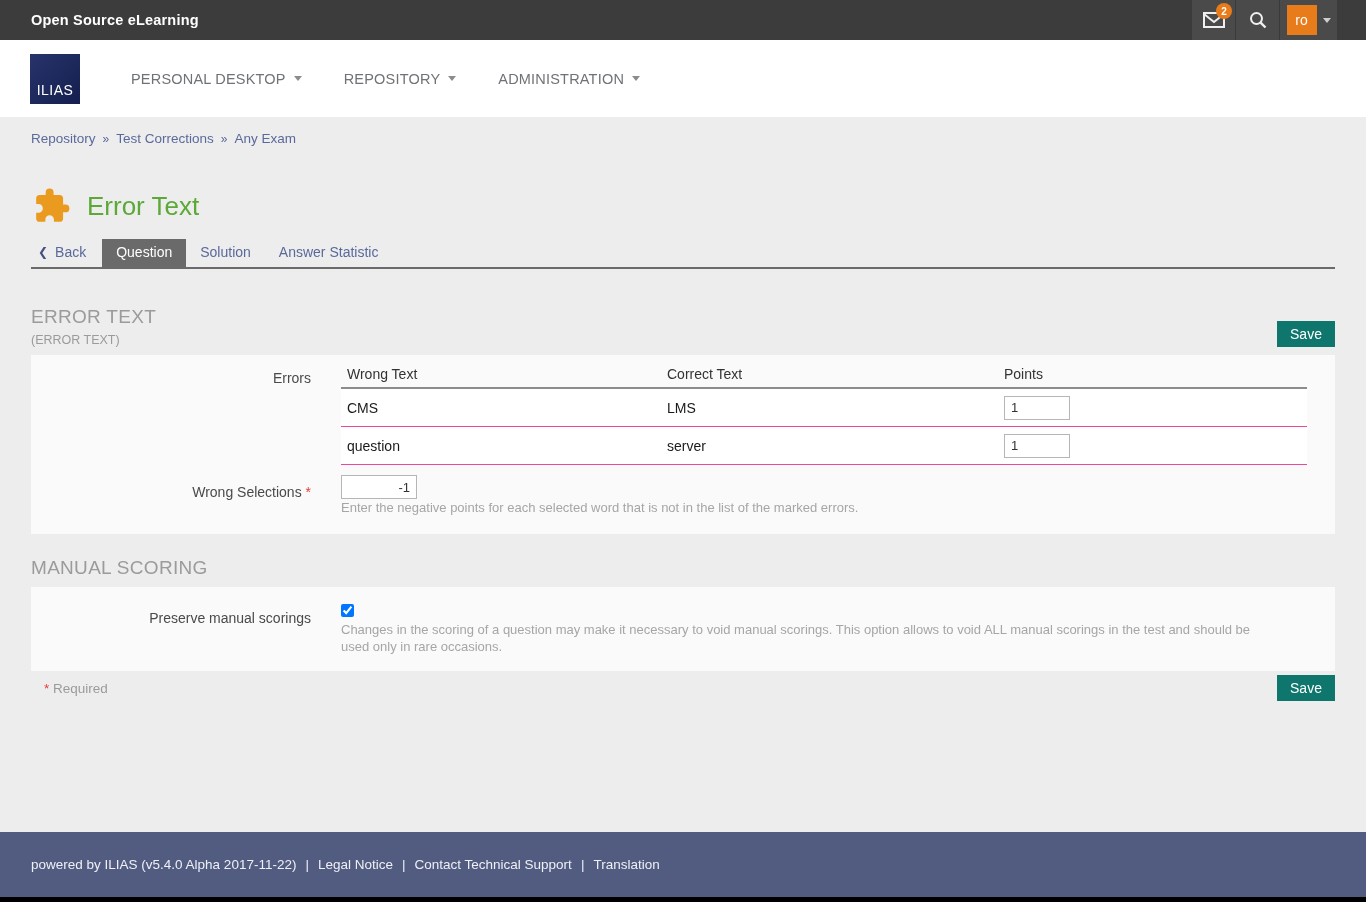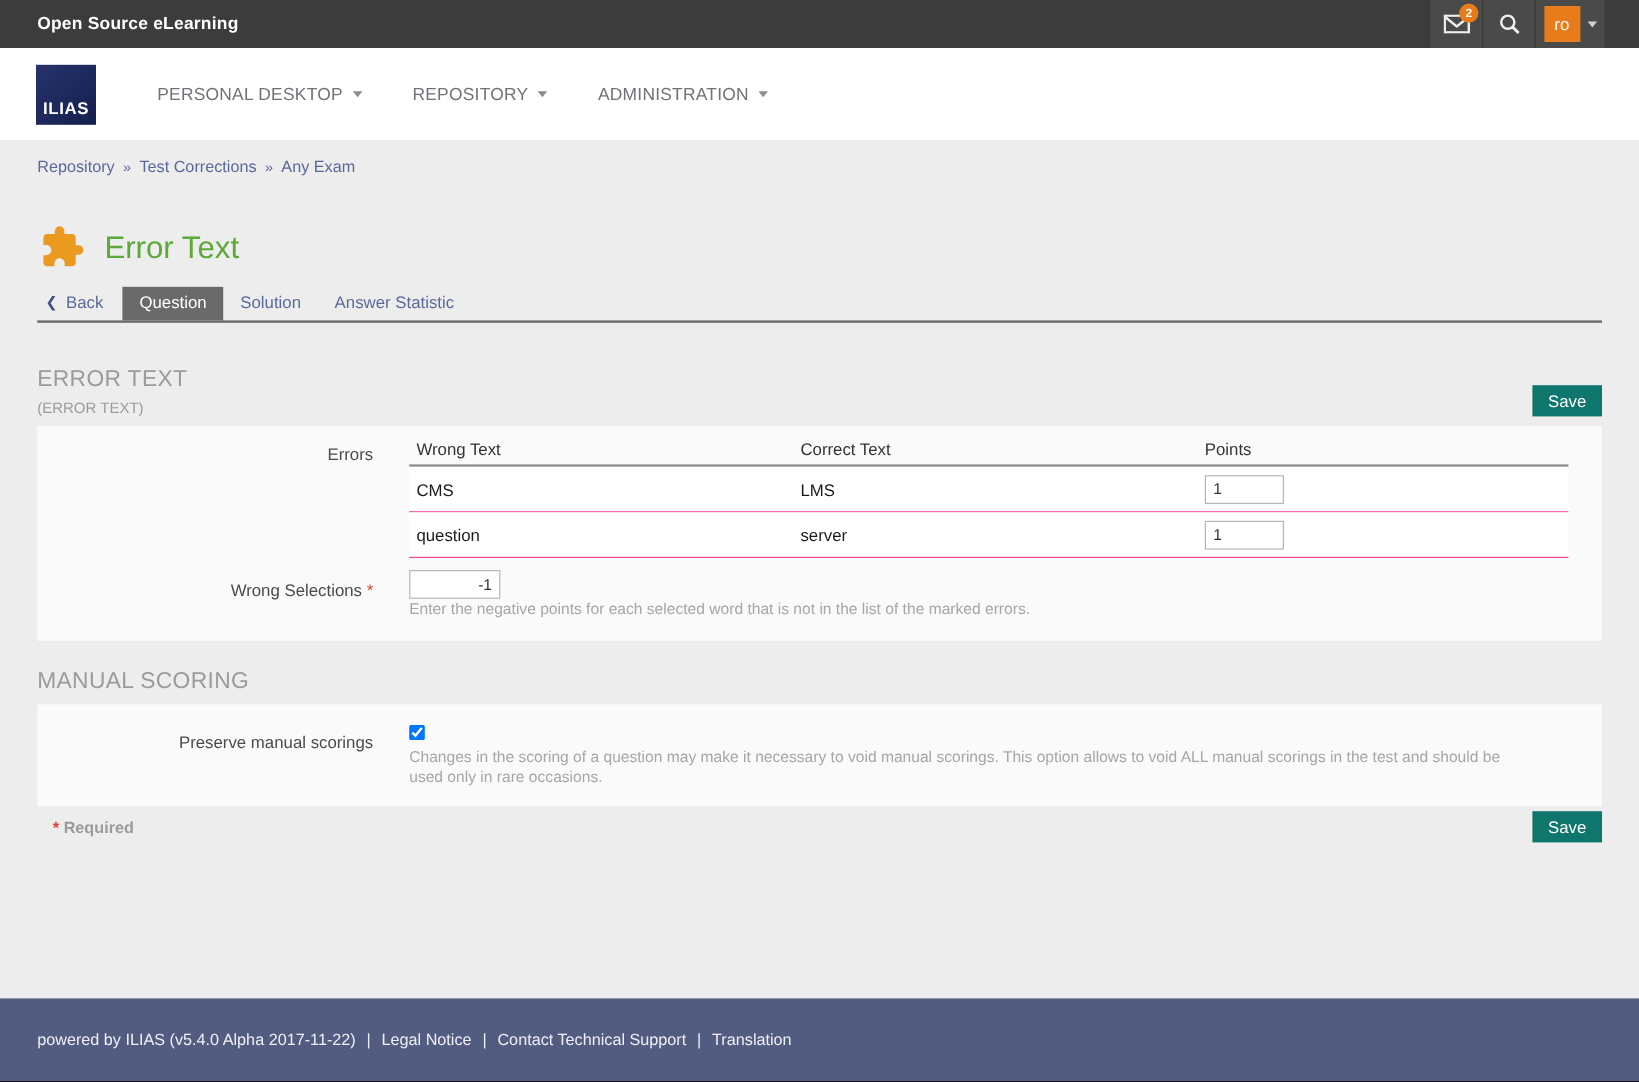--- a/index.html
+++ b/index.html
@@ -39,21 +39,21 @@
 
   
   .mainheader {
     height:77px; background:#ffffff; display:flex; align-items:center;
     padding-left:30px; flex-shrink:0;
   }
   .logo {
     width:50px; height:50px; color:#fff; cursor:pointer;
     background:linear-gradient(135deg,#27336b 0%,#141f4e 100%);
     display:flex; align-items:flex-end; justify-content:center;
-    font-size:14px; font-weight:700; letter-spacing:.5px; padding-bottom:6px;
+    font-size:14px; font-weight:400; letter-spacing:.5px; padding-bottom:6px;
   }
   .mainnav { display:flex; margin-left:30px; }
   .nav-item {
     color:#6f7276; font-size:14.5px; padding:10px 21px; cursor:pointer;
     display:flex; align-items:center; gap:8px; letter-spacing:.2px;
   }
   .nav-item .caret-down { border-top-color:#8a8d90; }
 
   
   .main { flex:1; background:#ededed; }
@@ -114,25 +114,25 @@
   }
   .help-text { font-size:13px; color:#a6a6a6; margin-top:0; max-width:925px; line-height:17px; }
 
   .section-title { color:#9b9b9b; font-size:19px; letter-spacing:.3px; margin-top:23px; }
   .ms-body { background:#fafafa; margin-top:8px; padding:14px 14px 16px 0; }
   .ms-checkbox { margin-top:3px; width:13px; height:13px; cursor:pointer; }
 
   .actions-row {
     display:flex; justify-content:space-between; align-items:center; margin-top:4px;
   }
-  .required-note { font-size:13.5px; color:#9b9b9b; padding-left:13px;font-weight:bold; }
+  .required-note { font-size:13.5px; color:#9b9b9b; padding-left:13px; }
 
   
   .footer {
-    height:70px; background:#525b80; border-bottom:1px solid #000000;
+    height:70px; background:#525b80; border-bottom:5px solid #000000;
     color:#eef0f5; font-size:13.5px; display:flex; align-items:center;
     padding:0 31px; flex-shrink:0;
   }
   .footer a { color:#eef0f5; text-decoration:none; cursor:pointer; }
   .foot-sep { margin:0 9px; }
 
   
   .icon-svg { display:block; }
 </style>
 </head>

